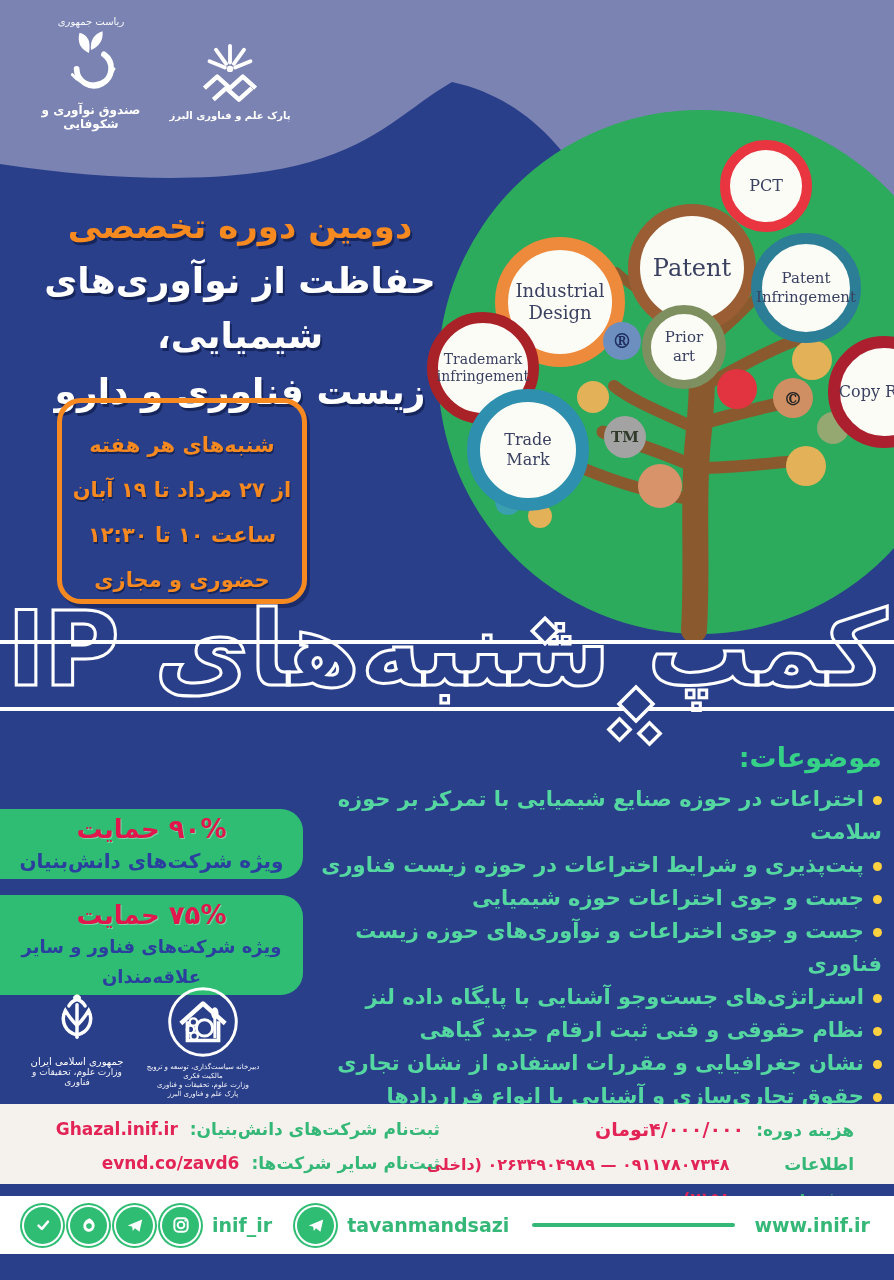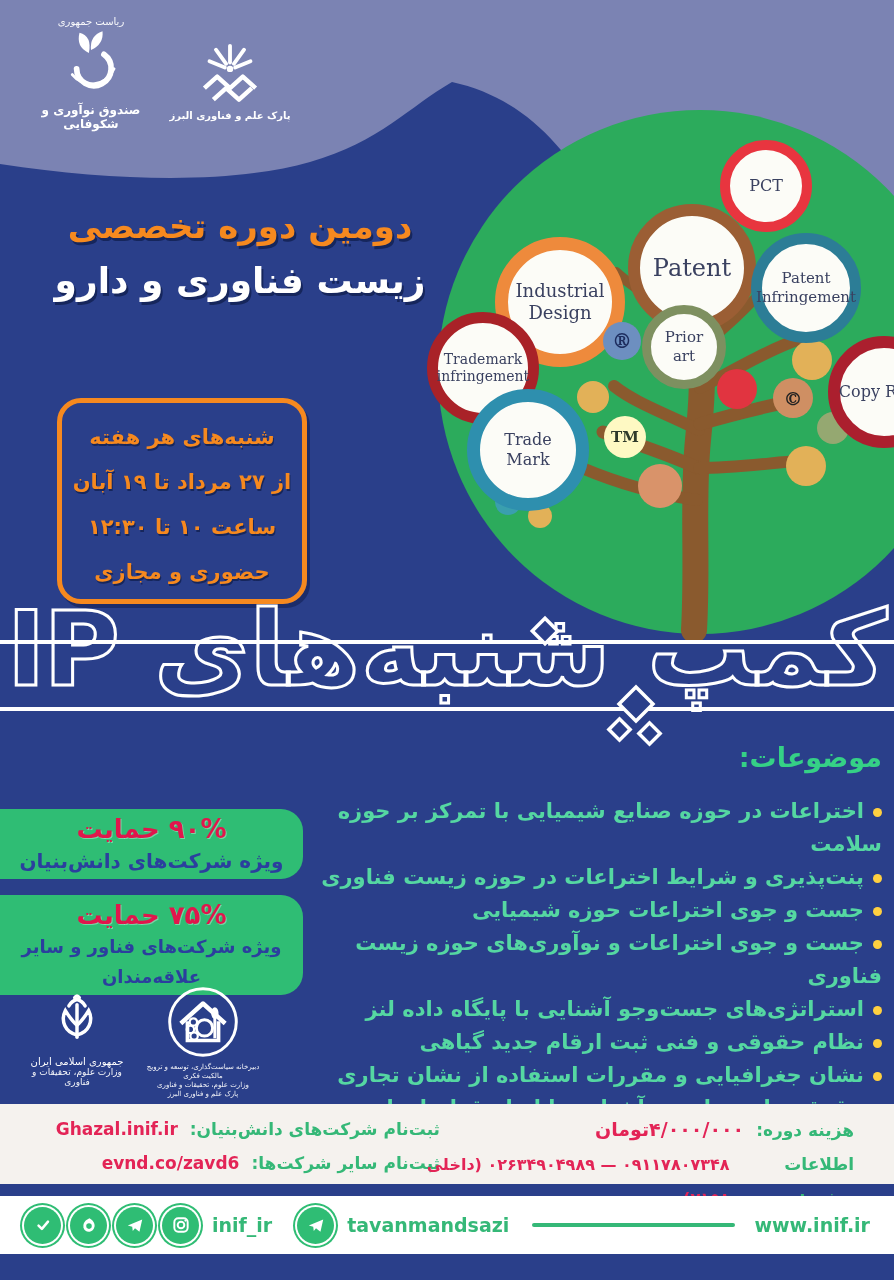--- a/index.html
+++ b/index.html
@@ -21,41 +21,41 @@
   .logo-caption.small{font-size:10px}
 
   
   .hero{left:10px;top:200px;width:460px;text-align:center;z-index:2;direction:rtl}
   .hero div{text-shadow:2px 3px 0 #16265c;font-weight:700;line-height:1.55}
   .hero .l1{color:var(--orange);font-size:34px}
   .hero .l2,.hero .l3{color:#fff;font-size:36px}
 
   
   .schedule{left:57px;top:398px;width:250px;height:206px;border:5px solid var(--orange);
-    border-radius:24px;z-index:2;text-align:center;direction:rtl;padding-top:12px;
+    border-radius:24px;z-index:2;text-align:center;direction:rtl;padding-top:20px;
     box-shadow:3px 4px 0 rgba(17,29,80,.55)}
   .schedule div{color:var(--orange);font-weight:700;font-size:21px;line-height:45px;text-shadow:1px 2px 0 #16265c}
 
   
   .bubble{position:absolute;z-index:2;background:#fcfcf7;border-style:solid;border-radius:50%;
     display:flex;align-items:center;justify-content:center;text-align:center;
     font-family:"DejaVu Serif",serif;color:#3a4160;line-height:1.25}
   .bubble span{display:block;padding:0 10px}
   .mark{position:absolute;z-index:2;border-radius:50%;display:flex;align-items:center;justify-content:center;
     font-family:"DejaVu Serif",serif;font-weight:700}
 
   
   .title-line{left:0;width:894px;height:4px;background:#fff;z-index:3}
   .camp-title{left:0;top:588px;width:894px;text-align:center;z-index:4;direction:rtl;white-space:nowrap;
     font-size:104px;font-weight:700;color:transparent;-webkit-text-stroke:3px #ffffff;letter-spacing:-2px}
   .title-deco{z-index:4;pointer-events:none}
 
   
   .topics{right:12px;top:742px;width:600px;z-index:2;direction:rtl;text-align:right}
-  .topics h2{color:var(--heading_green);font-size:27px;font-weight:700;margin-bottom:22px}
+  .topics h2{color:var(--heading_green);font-size:27px;font-weight:700;margin-bottom:10px}
   .topics ul{list-style:none}
   .topics li{color:var(--mint);font-size:21px;font-weight:700;line-height:33px}
   .topics li::before{content:"";display:inline-block;width:9px;height:9px;border-radius:50%;
     background:var(--bullet_yellow);margin-left:9px;vertical-align:middle}
 
   
   .support{left:0;width:303px;background:var(--badge_green);border-radius:0 22px 22px 0;
     z-index:2;text-align:center;direction:rtl;padding:3px 6px}
   .support .pct{color:#e0164c;font-size:26px;font-weight:700;line-height:34px;text-shadow:1px 1px 0 rgba(255,255,255,.35)}
   .support .aud{color:var(--badge_blue);font-size:20px;font-weight:700;line-height:30px}
@@ -142,20 +142,21 @@
       <g stroke="#fff" stroke-width="7" fill="none" stroke-linejoin="round">
         <path d="M10,72 L30,54 L50,72 L70,54 L90,72"></path>
         <path d="M24,90 L44,72 L64,90 L84,72"></path>
       </g>
     </svg>
     <div class="logo-caption small">پارک علم و فناوری البرز</div>
   </div>
 
   <div class="abs hero">
     <div class="l1">دومین دوره تخصصی</div>
+    <div class="l2">حفاظت از نوآوری‌های شیمیایی،</div>
     <div class="l3">زیست فناوری و دارو</div>
   </div>
 
   <div class="abs schedule">
     <div>شنبه‌های هر هفته</div>
     <div>از ۲۷ مرداد تا ۱۹ آبان</div>
     <div>ساعت ۱۰ تا ۱۲:۳۰</div>
     <div>حضوری و مجازی</div>
   </div>
 
@@ -180,21 +181,21 @@
   <div class="bubble" style="left: 467px; top: 389px; width: 122px; height: 122px; border-width: 13px; font-size: 16px; border-color: rgb(46, 143, 174);">
     <span>Trade Mark</span>
     </div>
   <div class="bubble" style="left: 828px; top: 336px; width: 112px; height: 112px; border-width: 12px; font-size: 16px; white-space: nowrap; border-color: rgb(171, 31, 46);">
     <span>Copy Right</span>
     </div>
 
   <div class="mark" style="left:603px;top:322px;width:38px;height:38px;background:#6d8fc0;color:#1d2d5e;font-size:20px">
     <span>®</span>
     </div>
-  <div class="mark" style="left:604px;top:416px;width:42px;height:42px;background:#fef9c3;color:#2f3a2a;font-size:15px">
+  <div class="mark" style="left:604px;top:416px;width:42px;height:42px;background:#a3a3a3;color:#2f3a2a;font-size:15px">
     <span>TM</span>
     </div>
   <div class="mark" style="left:773px;top:378px;width:40px;height:40px;background:#cf8f63;color:#222;font-size:19px">
     <span>©</span>
     </div>
 
   <div class="abs title-line" style="top:640px"></div>
   <div class="abs title-line" style="top:707px"></div>
   <div class="abs camp-title">کمپ شنبه‌های IP</div>
   <svg class="abs title-deco" style="left:500px;top:600px" width="220" height="160" viewBox="0 0 220 160">

